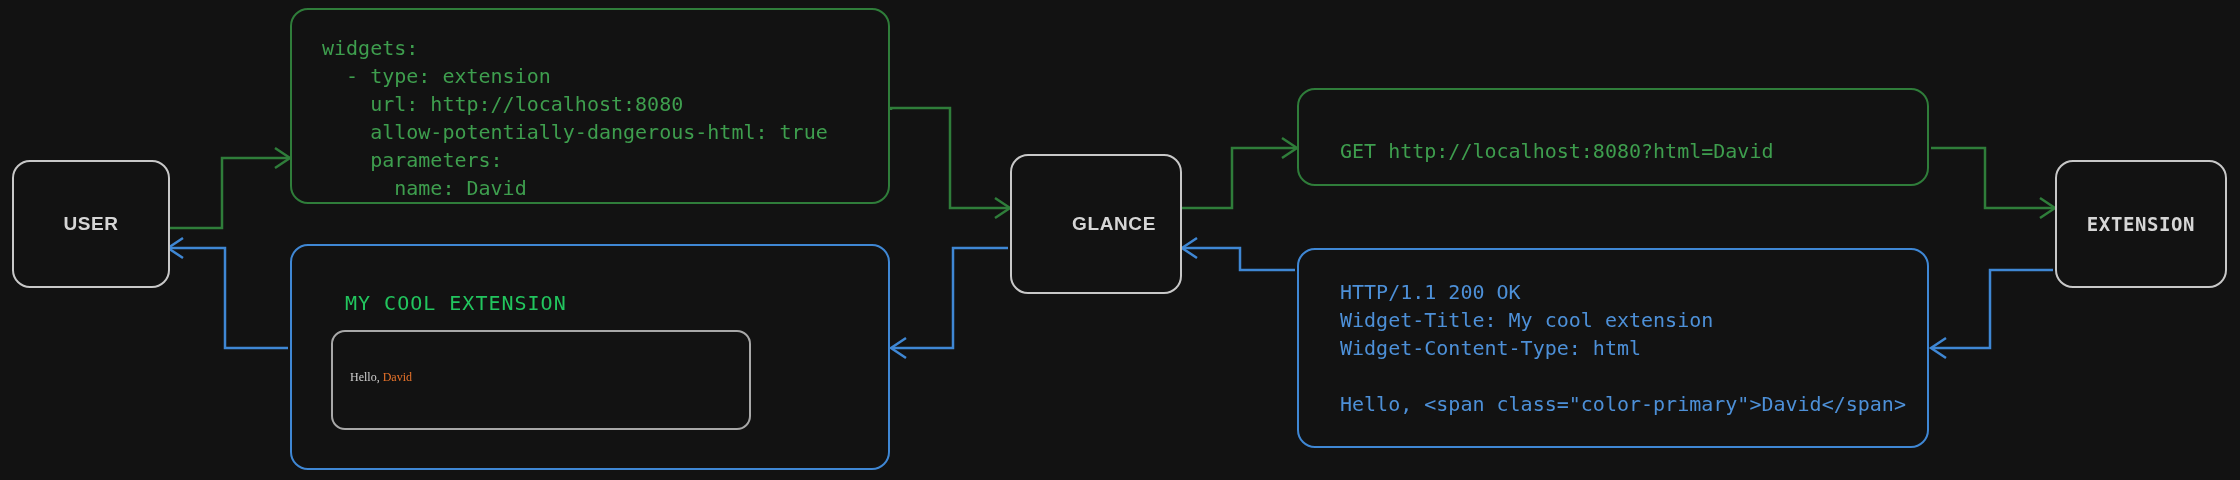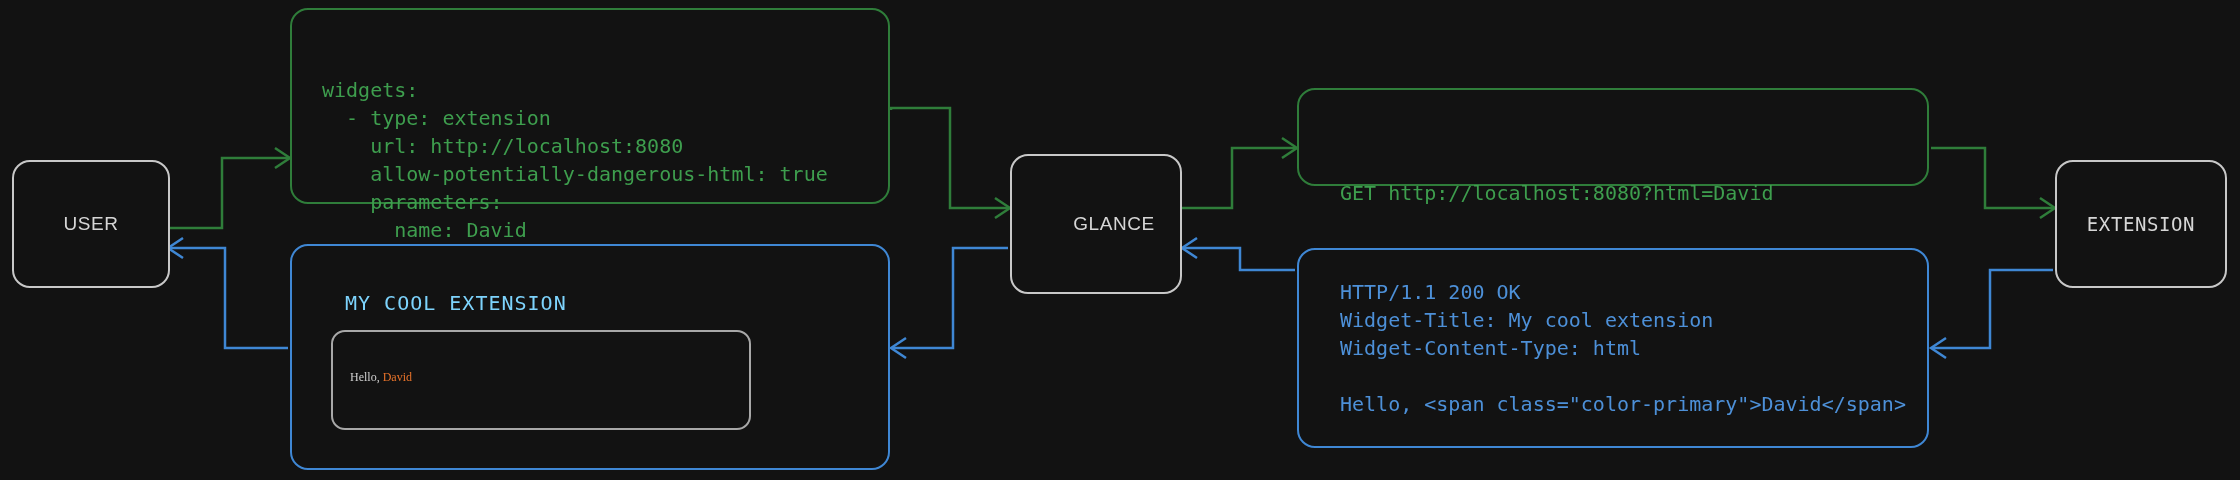--- a/index.html
+++ b/index.html
@@ -39,20 +39,21 @@
     border: 2px solid #c8c8c8;
     display: flex;
     align-items: center;
     justify-content: center;
   }
   .actor-label {
     color: #d6d6d6;
     font-size: 19px;
     letter-spacing: 0.6px;
     white-space: nowrap;
+    font-weight: bold;
   }
   .actor-label.sans {
     font-family: "Liberation Sans", sans-serif;
   }
   .actor-label.mono {
     font-family: "DejaVu Sans Mono", monospace;
   }
   .node-green {
     border: 2px solid #2f7d3a;
   }
@@ -60,27 +61,27 @@
     border: 2px solid #3f87d4;
   }
   .code {
     position: absolute;
     font-family: "DejaVu Sans Mono", monospace;
     font-size: 20px;
     line-height: 28px;
     white-space: pre;
     margin: 0;
   }
-  .code-green { color: #3e9e4e; margin-top: 42px; }
+  .code-green { color: #3e9e4e; }
   .code-blue  { color: #4d90d8; }
   .widget-title {
     position: absolute;
     font-family: "DejaVu Sans Mono", monospace;
     font-size: 20px;
-    color: #7dd3fc;
+    color: #22c55e;
     letter-spacing: 1px;
     white-space: nowrap;
   }
   .widget-card {
     position: absolute;
     box-sizing: border-box;
     border: 2px solid #a8a8a8;
     border-radius: 14px;
     background: #121212;
   }

